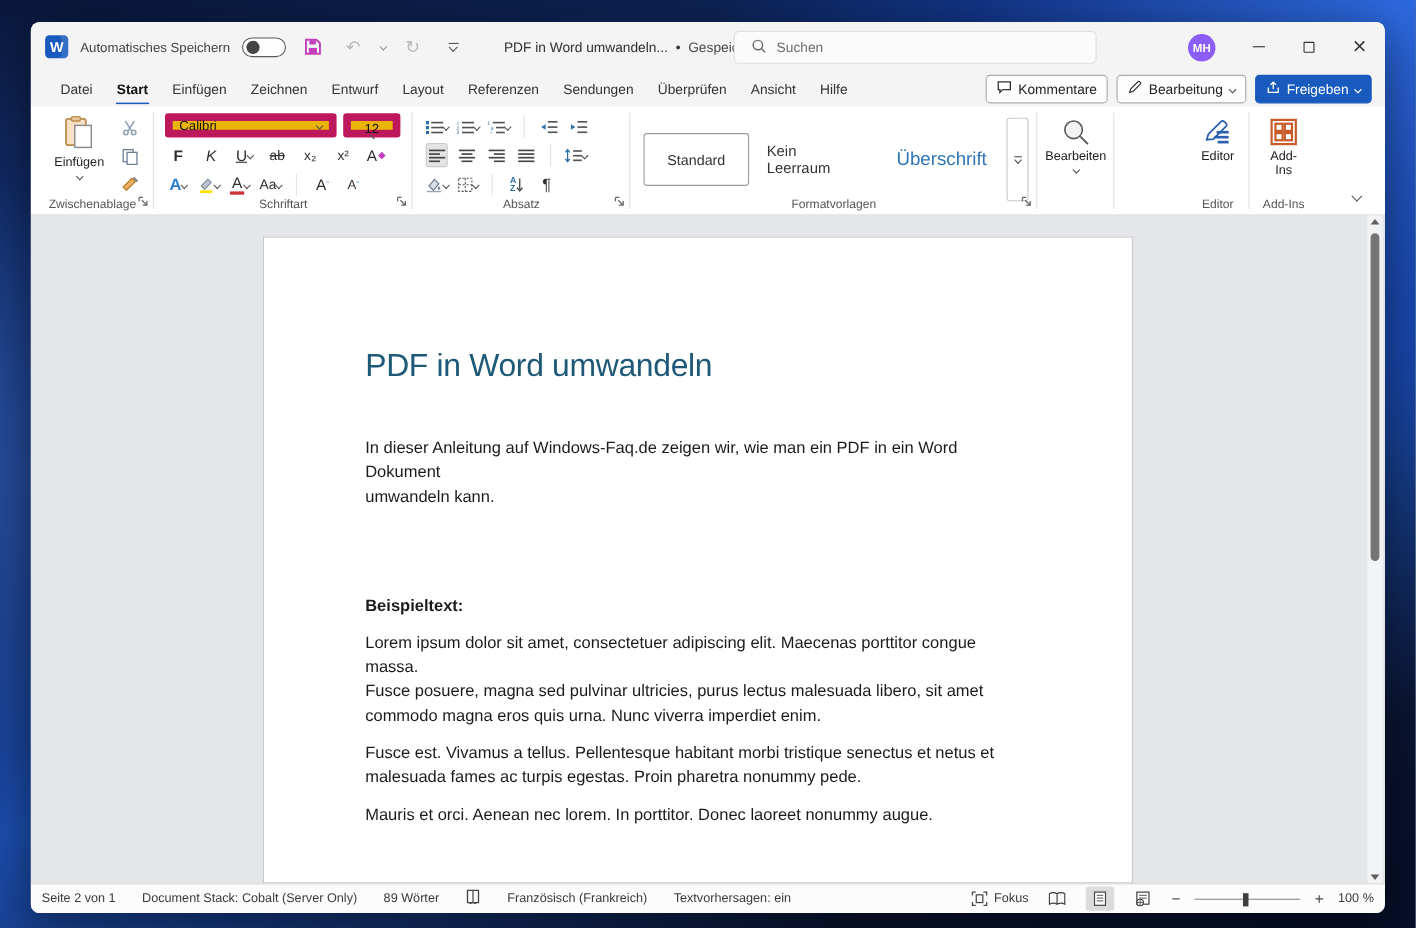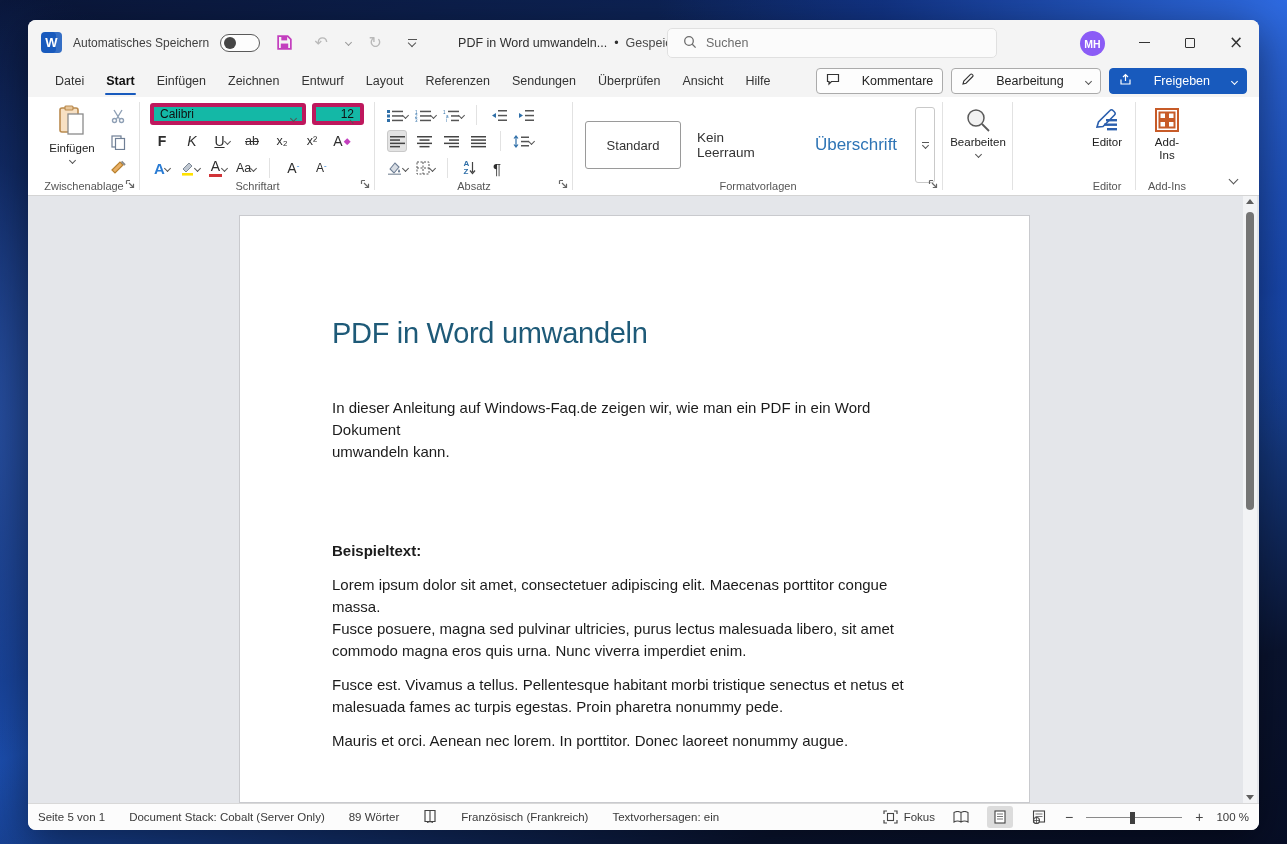--- a/index.html
+++ b/index.html
@@ -42,34 +42,34 @@
   .win-btn { width: 46px; height: 45px; display: flex; align-items: center; justify-content: center; }
   .min-glyph { width: 11px; border-top: 1.2px solid #333; }
   .max-glyph { width: 10px; height: 10px; border: 1.2px solid #333; border-radius: 1px; }
   .close-glyph { font-size: 17px; color: #333; font-family: "DejaVu Sans", sans-serif; line-height: 1; }
   
   .tabrow { position: relative; height: 32px; background: #f4f4f4; display: flex; align-items: center; padding-left: 16px; }
   .tab { padding: 0 11px; height: 32px; display: flex; align-items: center; font-size: 12.5px; color: #333; position: relative; }
   .tab.active { font-weight: bold; color: #111; }
   .tab.active::after { content:""; position: absolute; left: 10px; right: 10px; bottom: 2px; border-bottom: 2.5px solid #185abd; border-radius: 2px; }
   .tab-actions { position: absolute; right: 12px; top: 3px; display: flex; gap: 8px; align-items: center; }
-  .pill-btn { height: 25px; border: 1px solid #ababab; border-radius: 4px; background: #fdfdfd; display: flex; align-items: center; gap: 22px; padding: 12px 9px; font-size: 12.5px; color: #222; }
+  .pill-btn { height: 25px; border: 1px solid #ababab; border-radius: 4px; background: #fdfdfd; display: flex; align-items: center; gap: 6px; padding: 12px 9px; font-size: 12.5px; color: #222; }
   .pill-btn.primary { background: #185abd; border-color: #185abd; color: #fff; }
   .pill-btn.primary .chev { border-color: #fff; }
   
   .ribbon { position: relative; height: 99px; background: #ffffff; border-bottom: 1px solid #d4d4d4; font-size: 11px; }
   .group { position: absolute; top: 0; bottom: 0; }
   .group .vr { position: absolute; right: 0; top: 5px; bottom: 5px; width: 1px; background: #e2e2e2; }
   .group-label { position: absolute; bottom: 3px; left: 0; right: 0; text-align: center; font-size: 11px; color: #555; }
   .launcher { position: absolute; bottom: 4px; right: 5px; }
   .big-btn { display: flex; flex-direction: column; align-items: center; justify-content: flex-start; gap: 3px; padding-top: 8px; }
   .big-btn .lbl { font-size: 11.5px; color: #222; text-align: center; line-height: 1.15; }
   .icon-btn { display: inline-flex; align-items: center; justify-content: center; height: 22px; min-width: 20px; border-radius: 3px; color: #3b3b3b; }
   .row { position: absolute; left: 8px; display: flex; align-items: center; }
-  .combo { border: 4px solid #be185d; border-radius: 3px; background: #14b8a6; height: 22px; display: flex; align-items: flex-end; justify-content: space-between; padding: 0 6px; font-size: 12px; color: #111; }
+  .combo { border: 7px solid #be185d; border-radius: 3px; background: #eab308; height: 22px; display: flex; align-items: center; justify-content: space-between; padding: 0 6px; font-size: 12px; color: #111; }
   .fmt { font-size: 14px; color: #2e2e2e; }
   .vdiv { width: 1px; height: 20px; background: #e2e2e2; margin: 0 5px; }
   .styles-cell { height: 48px; display: flex; align-items: center; justify-content: center; padding: 0 12px; border-radius: 3px; }
   .styles-cell.sel { border: 1.5px solid #9a9a9a; background: #fff; }
   .gallery-strip { width: 20px; height: 76px; border: 1px solid #c9c9c9; border-radius: 3px; display: flex; align-items: center; justify-content: center; background: #fff; }
   .collapse-chev { position: absolute; right: 22px; bottom: 8px; }
   
   .doc-area { position: relative; height: 607px; background: #e4e6ea; }
   .page { position: absolute; left: 211px; top: 19px; width: 791px; height: 588px; background: #fff; border: 1px solid #c9cace;
     padding: 100px 92px 0 92px; color: #1b1b1b; }
@@ -516,21 +516,21 @@
     </div>
     <div class="v-scroll">
       <div class="up"></div>
       <div class="thumb"></div>
       <div class="down"></div>
     </div>
   </div>
 
   <div class="statusbar">
     <div class="sb-left">
-      <span>Seite 5 von 1</span>
+      <span>Seite 2 von 1</span>
       <span>Document Stack: Cobalt (Server Only)</span>
       <span>89 Wörter</span>
       <span>
         <svg width="14" height="15" viewBox="0 0 14 15">
             <path d="M2 1.5 h10 v11 h-10 z" fill="none" stroke="#444" stroke-width="1.2"></path>
             <path d="M7 1.5 V12.5 M4 13.5 l3-1 3 1" fill="none" stroke="#444" stroke-width="1.1"></path>
           </svg>
       </span>
       <span>Französisch (Frankreich)</span>
       <span>Textvorhersagen: ein</span>

